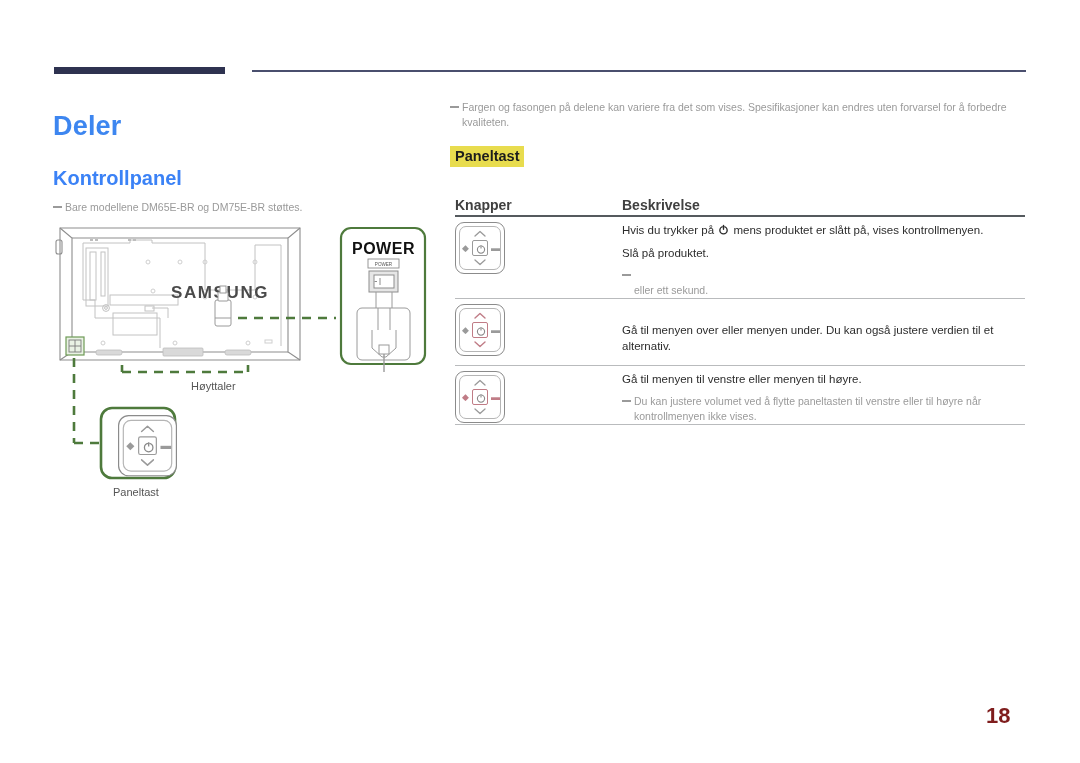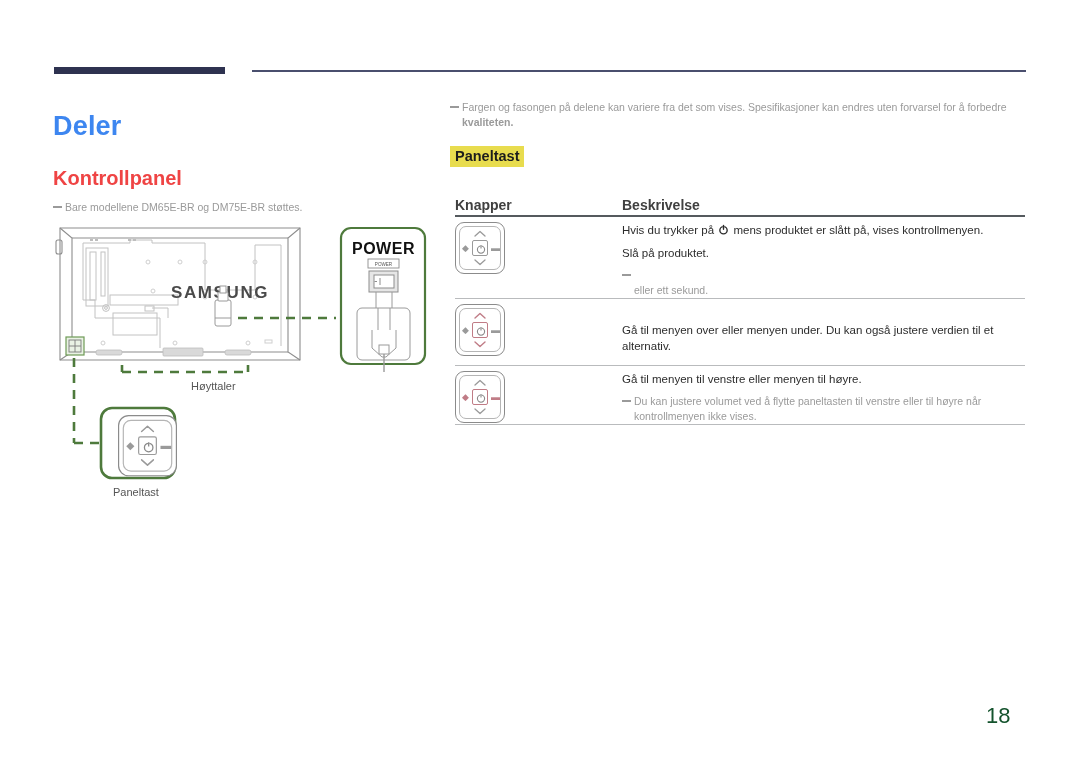--- a/index.html
+++ b/index.html
@@ -31,36 +31,36 @@
   
   .chapter-title {
     position: absolute; left: 53px; top: 98px;
     font-size: 27px; font-weight: bold;
     color: #3d86f0; letter-spacing: .2px; margin-top: 13px;
   }
 
   
   .section-heading {
     position: absolute; left: 53px; top: 167px;
-    font-size: 20px; font-weight: bold; color: #ef4444;
+    font-size: 20px; font-weight: bold; color: #3b82f6;
   }
 
   
   .note {
     position: absolute;
     font-size: 10.5px; color: #9a9a9a; line-height: 15px;
   }
   .note .dash {
     display: inline-block; width: 9px; height: 2px;
     background: #9a9a9a; vertical-align: 3px; margin-right: 3px;
   }
   .note-left { left: 53px; top: 200px; width: 330px; }
 
   .note-top-right { left: 450px; top: 100px; width: 575px; }
-  .note-top-right .cont { display:block; padding-left: 12px; font-weight: bold; }
+  .note-top-right .cont { display:block; padding-left: 12px; }
 
   
   .paneltast-badge {
     position: absolute; left: 450px; top: 146px;
     background: #e8dc4e; color: #1c1c1c;
     font-size: 14.5px; font-weight: bold;
     padding: 2px 5px 3px 5px;
   }
 
   
@@ -171,21 +171,21 @@
   }
 
   .pkey-big {
     position: absolute; left: 118px; top: 415px;
     transform: scale(1.18); transform-origin: top left;
   }
 
   
   .page-num {
     position: absolute; left: 986px; top: 703px;
-    font-size: 22px; color: #14532d;
+    font-size: 22px; color: #7f1d1d; font-weight: bold;
   }
 </style>
 </head>
 <body>
 
 <div class="page">
 
   <div class="hdr-thick"></div>
   <div class="hdr-thin"></div>
 

